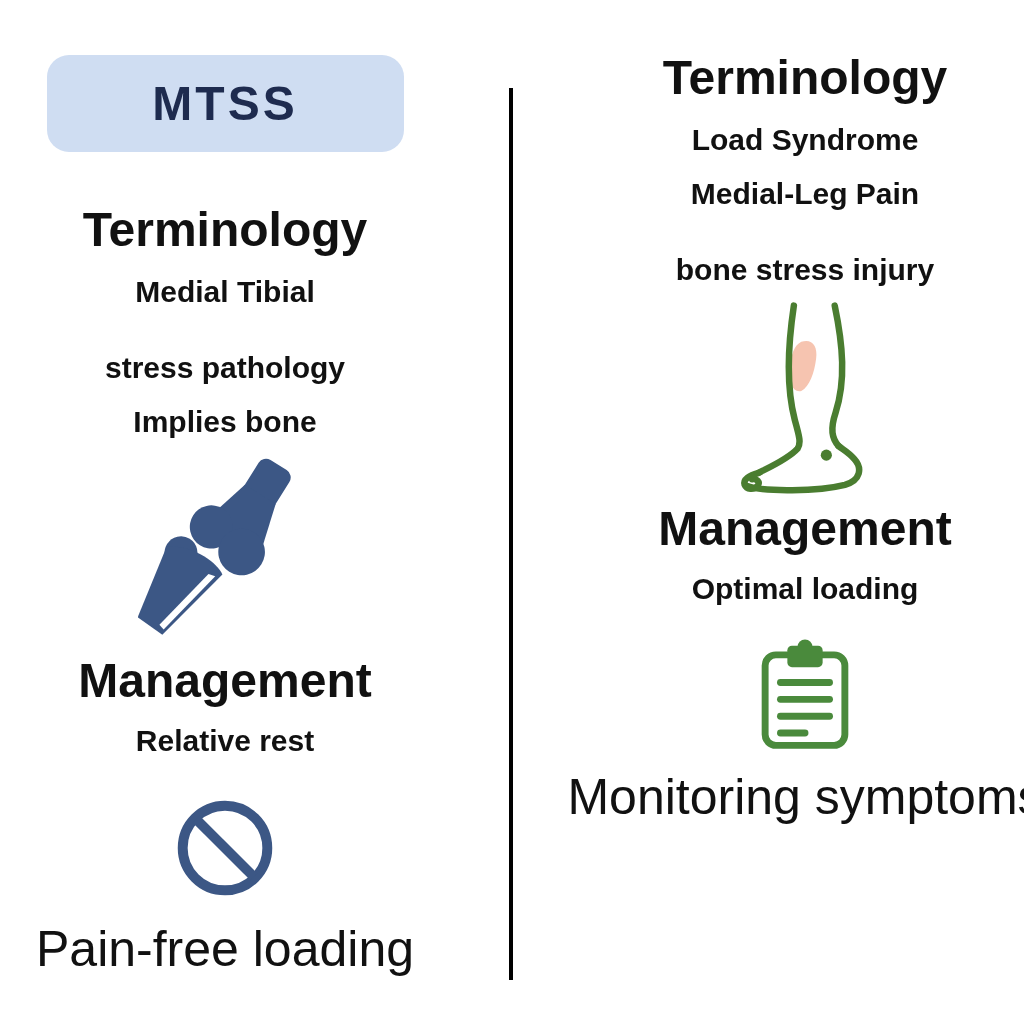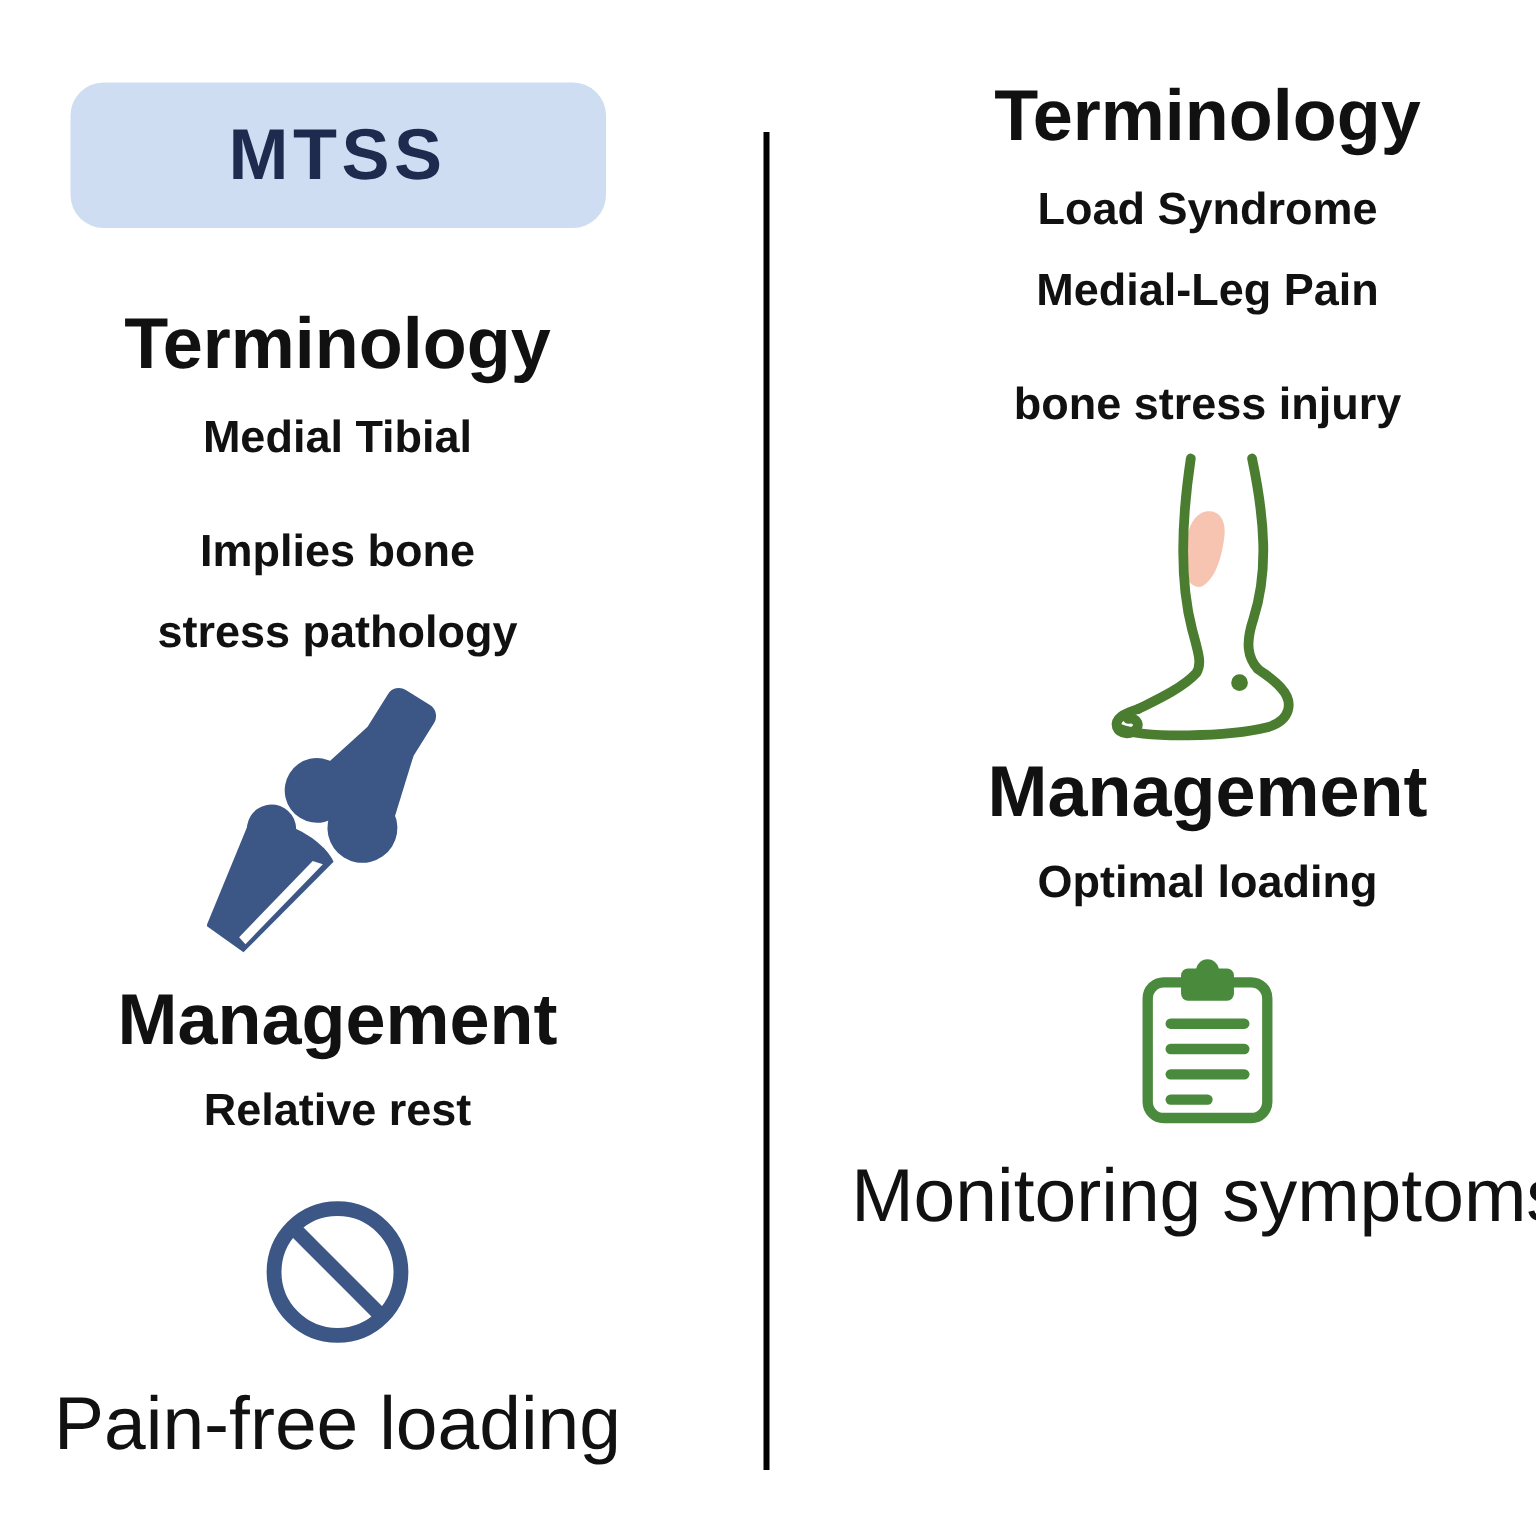--- a/index.html
+++ b/index.html
@@ -61,22 +61,22 @@
     <span>MTSS</span>
   </div>
 
   <div class="heading">Terminology</div>
 
   <div class="para term">
     <div>Medial Tibial</div>
   </div>
 
   <div class="para desc">
+    <div>stress pathology</div>
     <div>Implies bone</div>
-    <div>stress pathology</div>
   </div>
 
   <div class="icon-box">
 
     <svg width="175" height="190" viewBox="0 0 200 220">
       <g transform="rotate(32 100 110)">
         <rect class="fill-navy" x="79" y="-6" width="42" height="70" rx="10"></rect>
         <path class="fill-navy" d="M 79,34 L 121,34 L 138,98 L 62,94 Z"></path>
         <circle class="fill-navy" cx="72" cy="96" r="25"></circle>
         <circle class="fill-navy" cx="117" cy="102" r="27"></circle>

